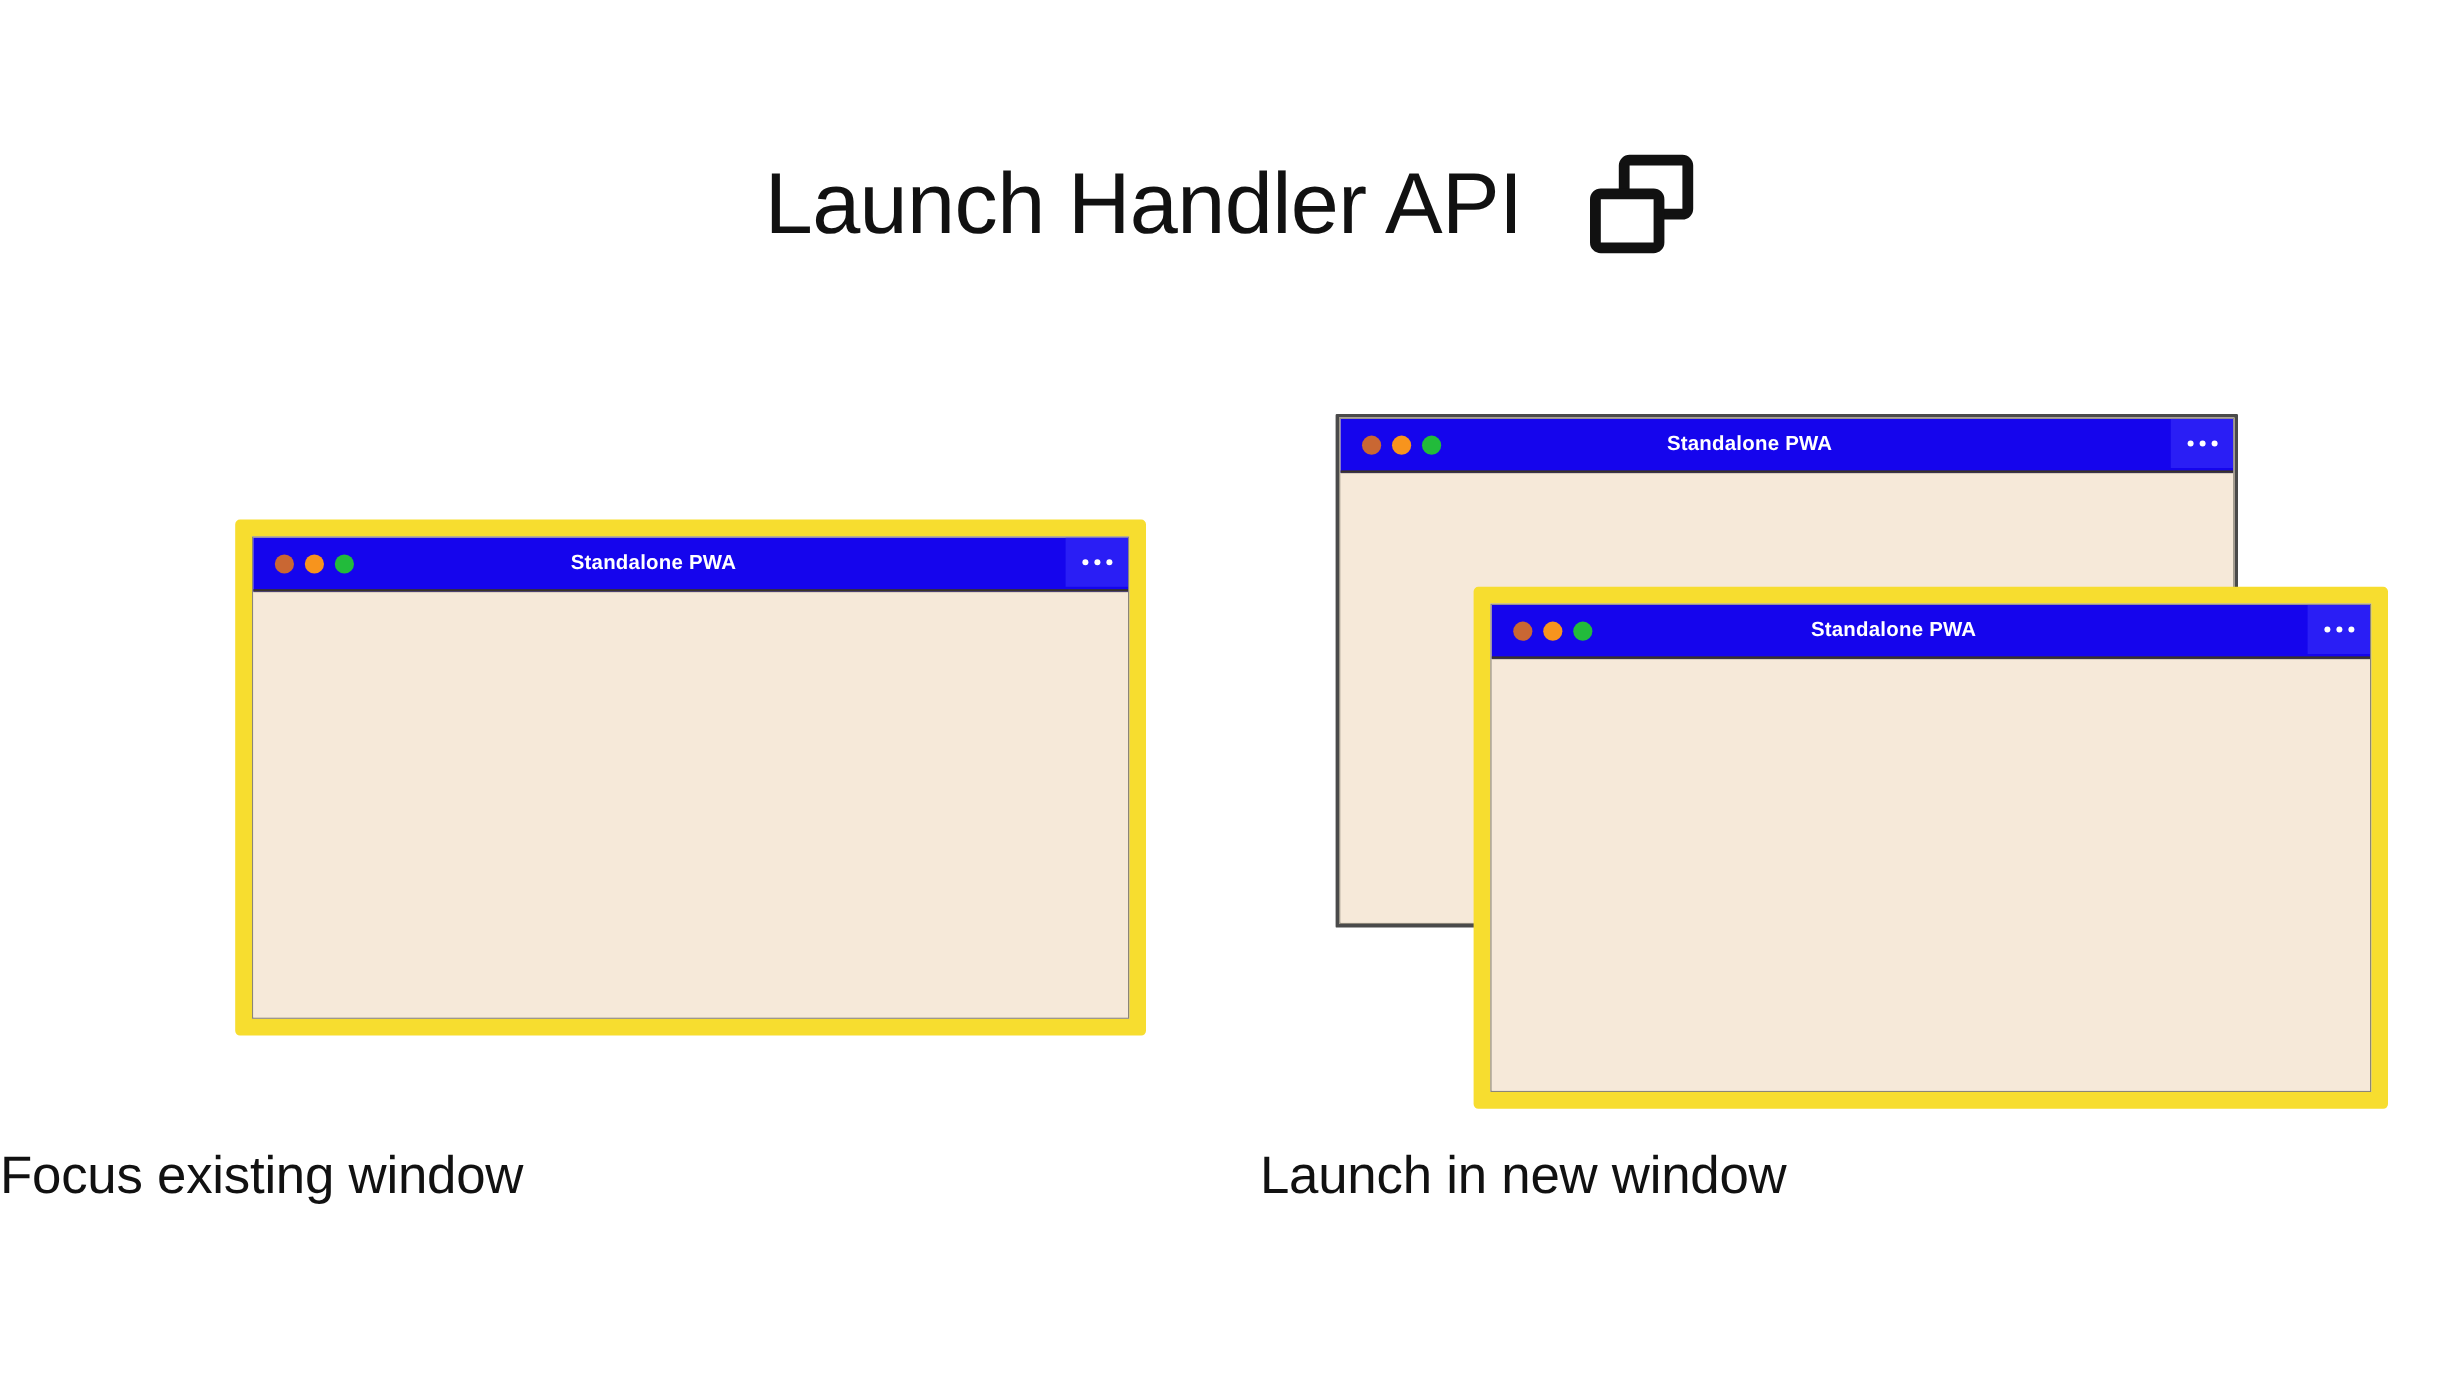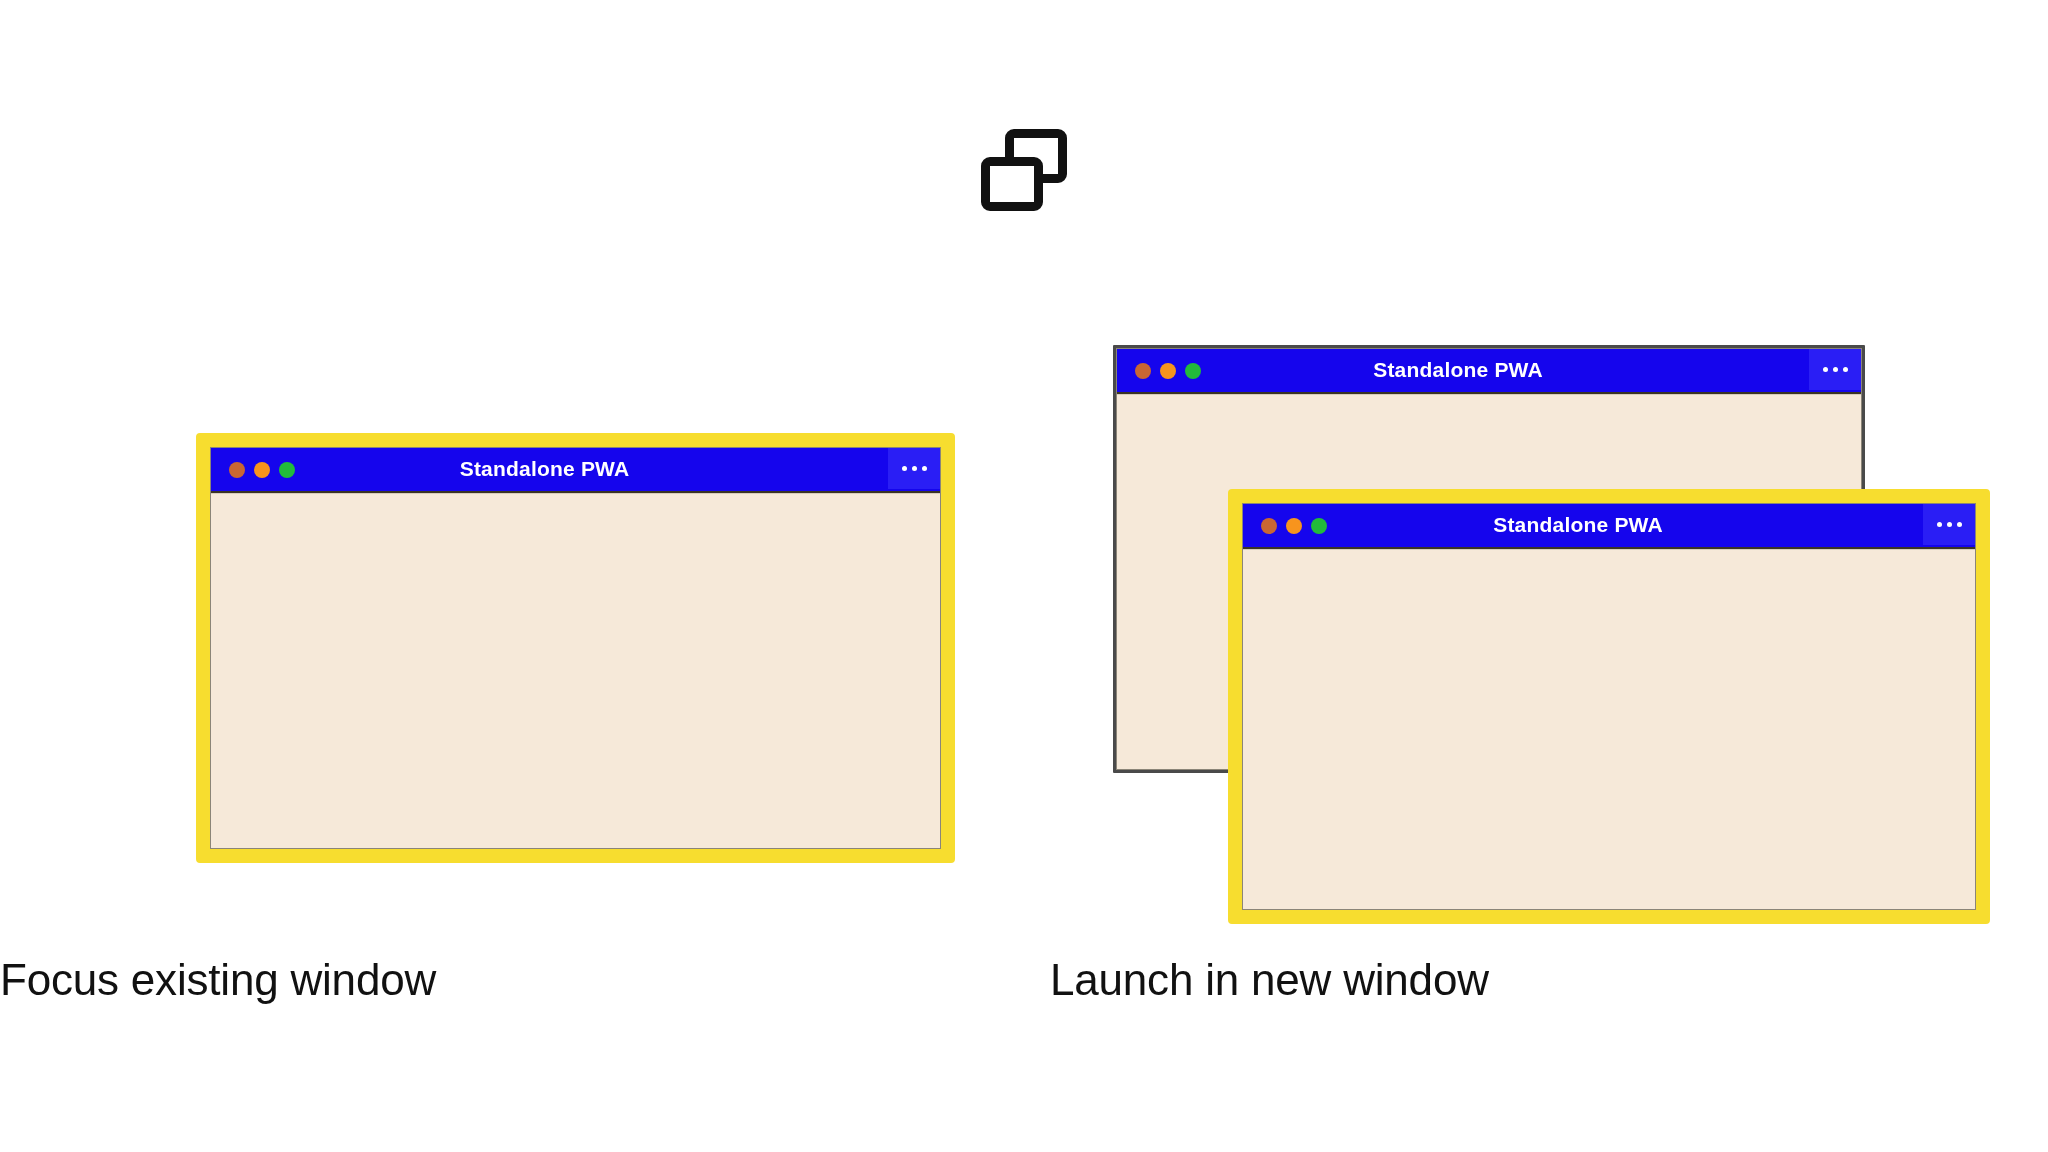--- a/index.html
+++ b/index.html
@@ -121,21 +121,21 @@
 
   .titlebar-title {
     position: absolute;
     left: 0;
     right: 0;
     top: 0;
     bottom: 2px;
     display: flex;
     align-items: center;
     justify-content: center;
-    font-size: 21px;
+    font-size: 17px;
     font-weight: bold;
     color: #ffffff;
     letter-spacing: 0.2px;
     pointer-events: none;
     padding-right: 62px;
   }
   .menu-button {
     position: absolute;
     right: 0;
     top: 0;
@@ -202,20 +202,21 @@
   .caption-right {
     left: 1050px;
     top: 955px;
     width: 1000px;
   }
 </style>
 </head>
 <body>
 
 <div class="header">
+  <div class="header-title">Launch Handler API</div>
   <div class="header-icon">
     <span class="win-back"></span>
     <span class="win-front"></span>
   </div>
 </div>
 
 <div class="scenario-left">
 
   <div class="pwa-window highlighted">
     <div class="win-inner">

